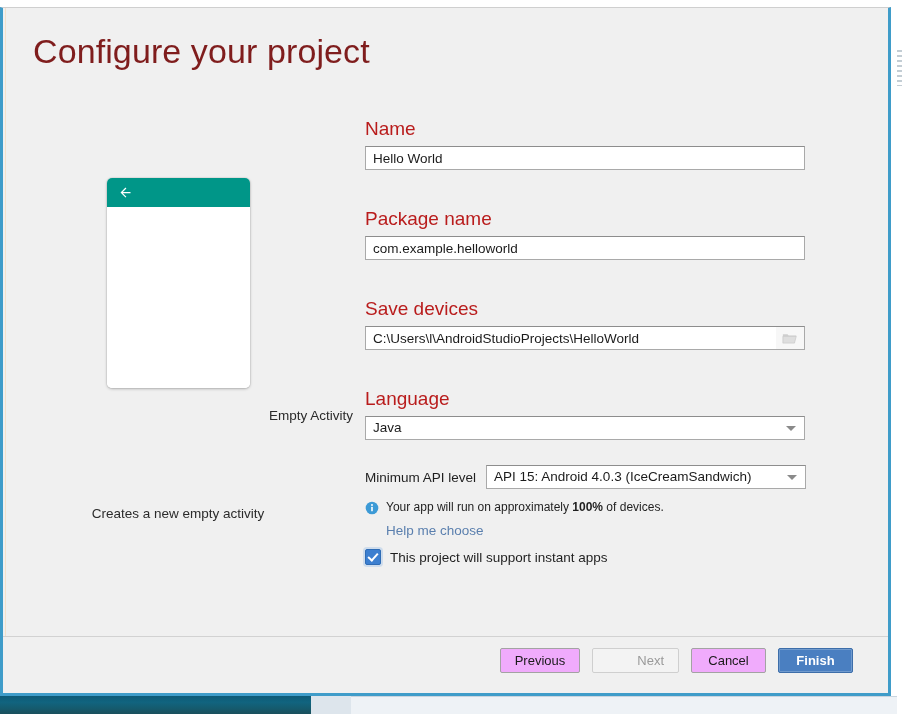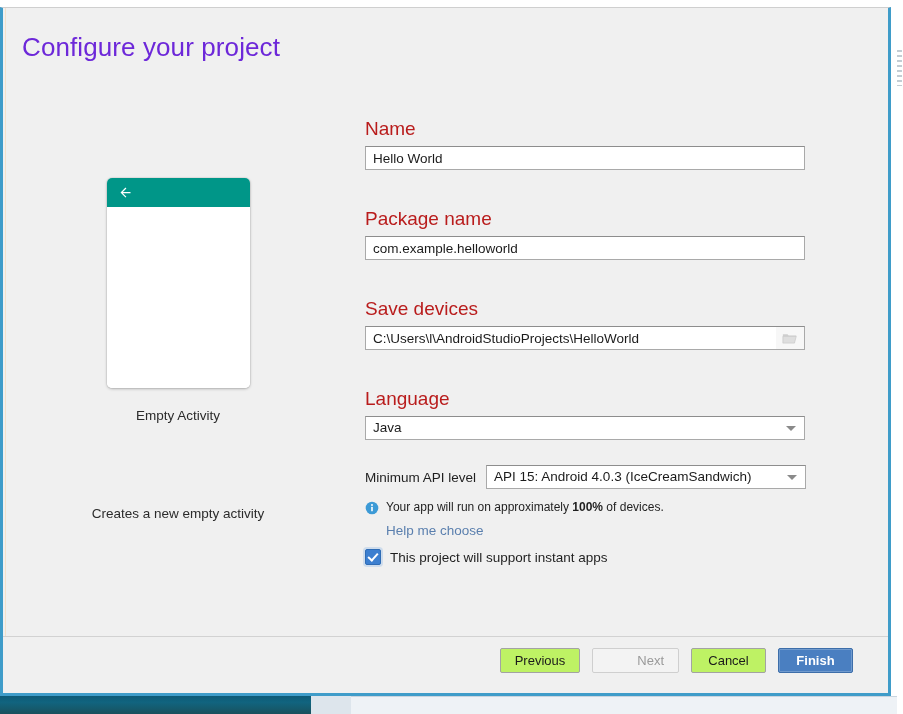--- a/index.html
+++ b/index.html
@@ -79,24 +79,24 @@
     position: absolute;
     top: 0; bottom: 0;
     width: 1px;
     background: #f5d9b5;
     opacity: .65;
   }
 
   
   #page-title {
     position: absolute;
-    left: 19px;
+    left: 30px;
     top: 24px;
-    font-size: 26px;
-    color: #6d28d9;
+    font-size: 34px;
+    color: #7f1d1d;
     font-weight: 400;
     letter-spacing: .1px;
     white-space: nowrap;
   }
 
   
   #preview-panel {
     position: absolute;
     left: 0px;
     top: 170px;
@@ -128,21 +128,21 @@
   }
   #thumb-body {
     position: absolute;
     left: 0; top: 29px;
     width: 143px;
     height: 181px;
     background: #ffffff;
   }
   #template-name {
     margin-top: 20px;
-    text-align: center;
+    text-align: right;
     font-size: 13.5px;
     color: #2b2b2b;
   }
   #template-desc {
     margin-top: 83px;
     text-align: center;
     font-size: 13.5px;
     color: #2b2b2b;
   }
 
@@ -318,21 +318,21 @@
     gap: 12px;
   }
   .btn {
     box-sizing: border-box;
     min-width: 75px;
     height: 25px;
     padding: 0 14px;
     font-family: "Liberation Sans", sans-serif;
     font-size: 13px;
     color: #1b1b1b;
-    background: #bef264;
+    background: #f0abfc;
     border: 1px solid #a3a3a3;
     border-radius: 2px;
     cursor: pointer;
     line-height: 23px;
     text-align: center;
   }
   .btn.disabled {
     color: #9a9a9a;
     background: #f3f3f3;
     border-color: #cfcfcf;

